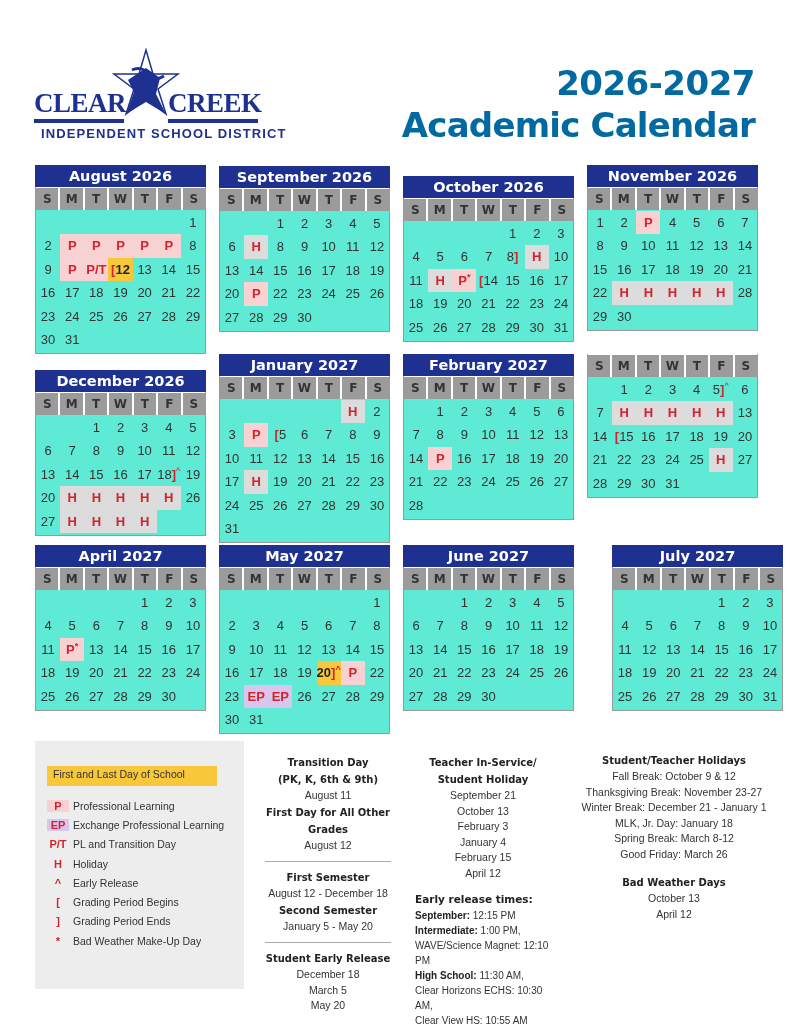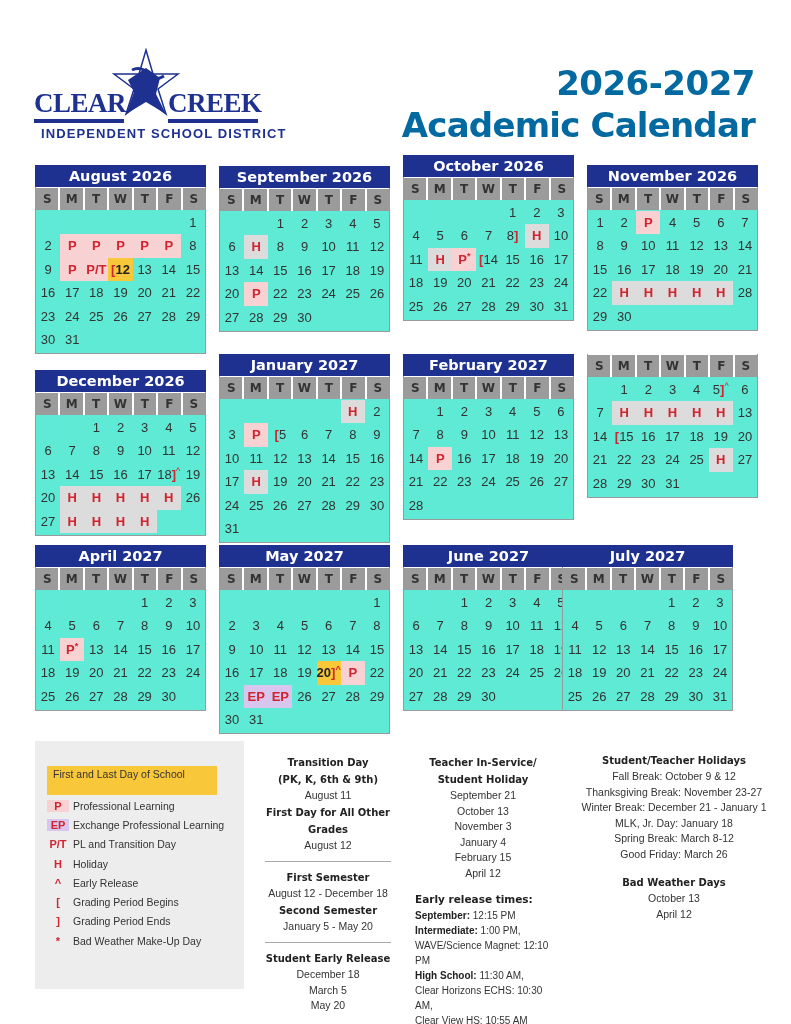--- a/index.html
+++ b/index.html
@@ -27,21 +27,21 @@
   .week { display: flex; height: 23.4px; }
   .day { flex: 1; text-align: center; font-size: 13px; line-height: 23.4px; color: #333; white-space: nowrap; font-family: "Liberation Sans", sans-serif; }
   .day.p { background: #f8d2d2; color: #d2232e; font-weight: bold; }
   .day.h { background: #dcdcdc; color: #d2232e; font-weight: bold; }
   .day.ep { background: #d9c6ee; color: #d2232e; font-weight: bold; }
   .day.fl { background: #f9c73a; color: #222; font-weight: bold; }
   .mk { color: #d2232e; font-weight: bold; }
   .sup { color: #d2232e; font-size: 9px; vertical-align: top; line-height: 16px; }
 
   .legend { position: absolute; left: 35px; top: 741px; width: 209px; height: 248px; background: #ededed; }
-  .legend-first { position: absolute; left: 12px; top: 25px; background: #f9c73a; color: #333; font-size: 10.5px; padding: 2px 6px 15px 6px; width: 170px; }
+  .legend-first { position: absolute; left: 12px; top: 25px; background: #f9c73a; color: #333; font-size: 10.5px; padding: 2px 6px 6px 6px; width: 170px; }
   .legend-items { position: absolute; left: 12px; top: 55px; }
   .legend-item { height: 19.3px; display: flex; align-items: center; font-size: 10.5px; color: #333; }
   .legend-key { width: 22px; text-align: center; color: #d2232e; font-weight: bold; font-size: 11px; margin-right: 4px; }
   .legend-key.bg-p { background: #f8d2d2; }
   .legend-key.bg-ep { background: #d9c6ee; }
 
   .col { position: absolute; text-align: center; font-size: 10.5px; color: #333; line-height: 15.5px; }
   .col .hd { font-family: "DejaVu Sans", sans-serif; font-weight: bold; color: #222; font-size: 10px; line-height: 17px; }
   .col .sep { border-top: 1px solid #aaa; margin: 8px 12px 7px 12px; }
   .col1 { left: 253px; top: 754px; width: 150px; }
@@ -193,21 +193,21 @@
           <div class="day"><span>27</span></div>
           <div class="day"><span>28</span></div>
           <div class="day"><span>29</span></div>
           <div class="day"><span>30</span></div>
           <div class="day"><span></span></div>
           <div class="day"><span></span></div>
           <div class="day"><span></span></div>
         </div>
       </div>
     </div>
-    <div class="month" style="left: 403px; top: 155px;">
+    <div class="month" style="left: 403px; top: 176px;">
       <div class="month-head">October 2026</div>
       <div class="dow-row">
         <div class="dow">S</div>
         <div class="dow">M</div>
         <div class="dow">T</div>
         <div class="dow">W</div>
         <div class="dow">T</div>
         <div class="dow">F</div>
         <div class="dow">S</div>
       </div>
@@ -741,21 +741,21 @@
           <div class="day"><span>27</span></div>
           <div class="day"><span>28</span></div>
           <div class="day"><span>29</span></div>
           <div class="day"><span>30</span></div>
           <div class="day"><span></span></div>
           <div class="day"><span></span></div>
           <div class="day"><span></span></div>
         </div>
       </div>
     </div>
-    <div class="month" style="left: 562px; top: 545px;">
+    <div class="month" style="left: 612px; top: 545px;">
       <div class="month-head">July 2027</div>
       <div class="dow-row">
         <div class="dow">S</div>
         <div class="dow">M</div>
         <div class="dow">T</div>
         <div class="dow">W</div>
         <div class="dow">T</div>
         <div class="dow">F</div>
         <div class="dow">S</div>
       </div>
@@ -864,21 +864,21 @@
   <div>December 18</div>
   <div>March 5</div>
   <div>May 20</div>
 </div>
 
 <div class="col col2">
   <div class="hd">Teacher In-Service/</div>
   <div class="hd">Student Holiday</div>
   <div>September 21</div>
   <div>October 13</div>
-  <div>November 3</div>
+  <div>February 3</div>
   <div>January 4</div>
   <div>February 15</div>
   <div>April 12</div>
   <div class="early">
     <div class="hd">Early release times:</div>
     <div><b>September:</b><span> 12:15 PM</span></div>
     <div><b>Intermediate:</b><span> 1:00 PM,</span></div>
     <div><span>WAVE/Science Magnet: 12:10 PM</span></div>
     <div><b>High School:</b><span> 11:30 AM,</span></div>
     <div><span>Clear Horizons ECHS: 10:30 AM,</span></div>

